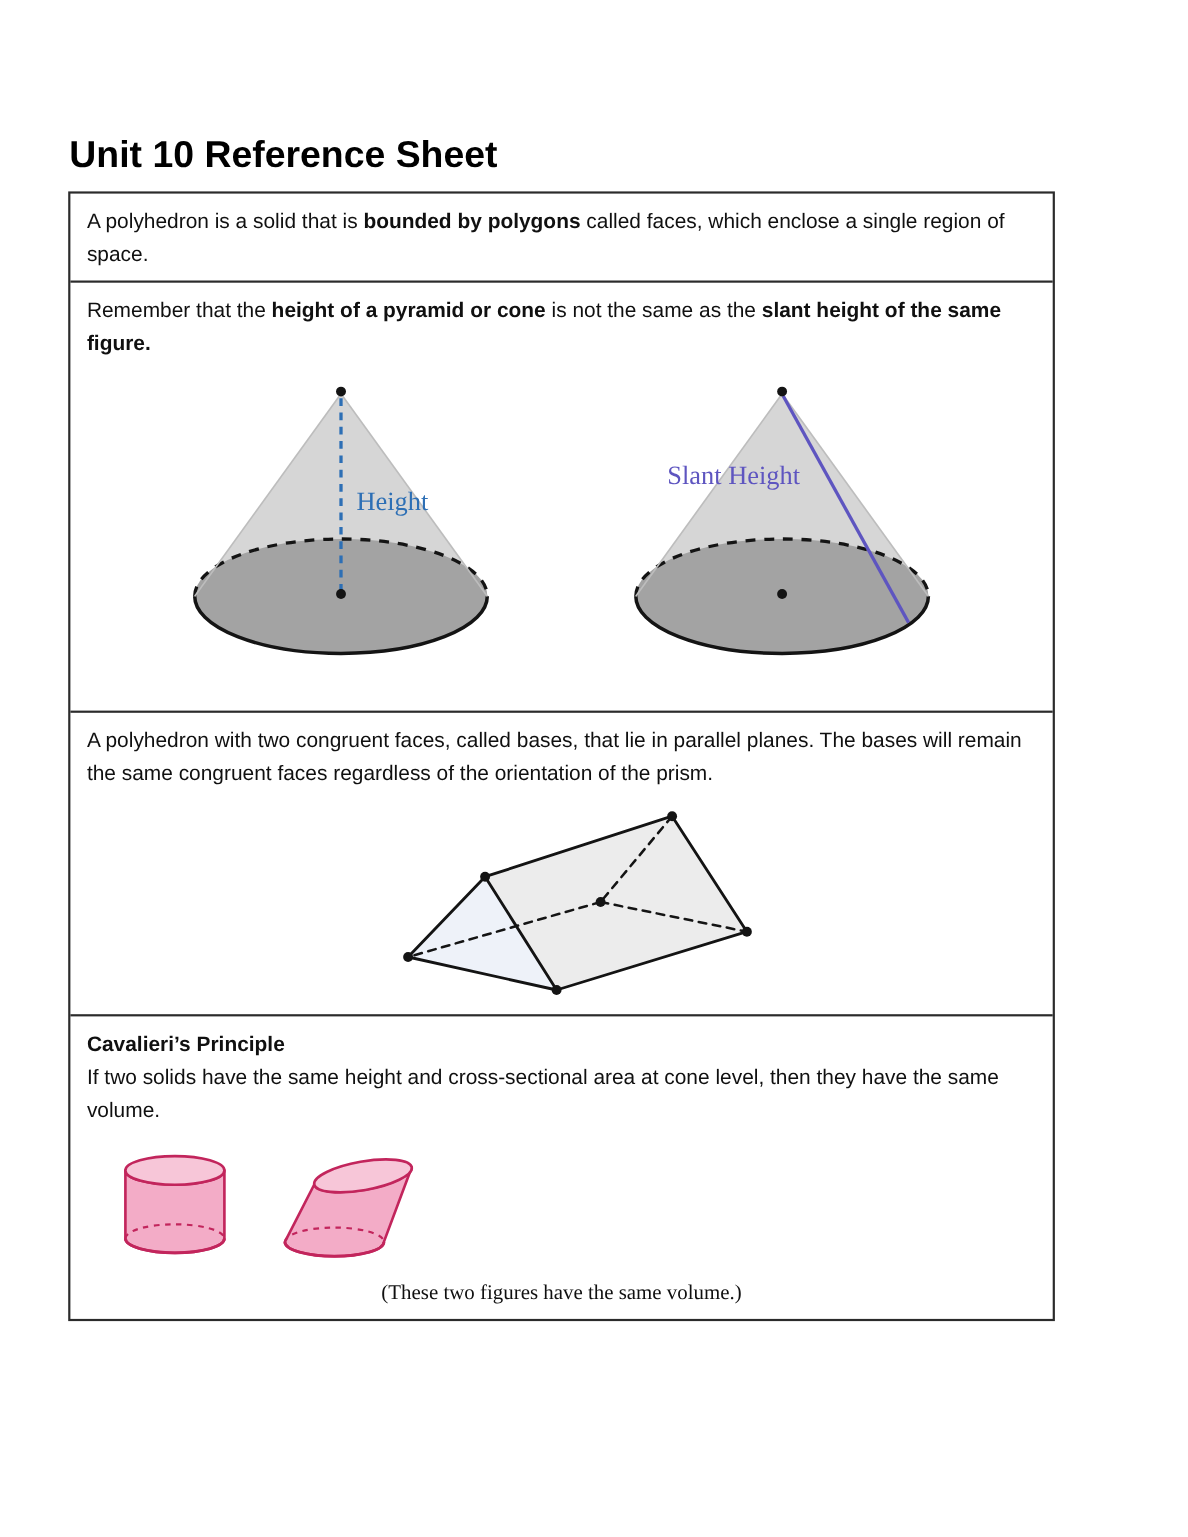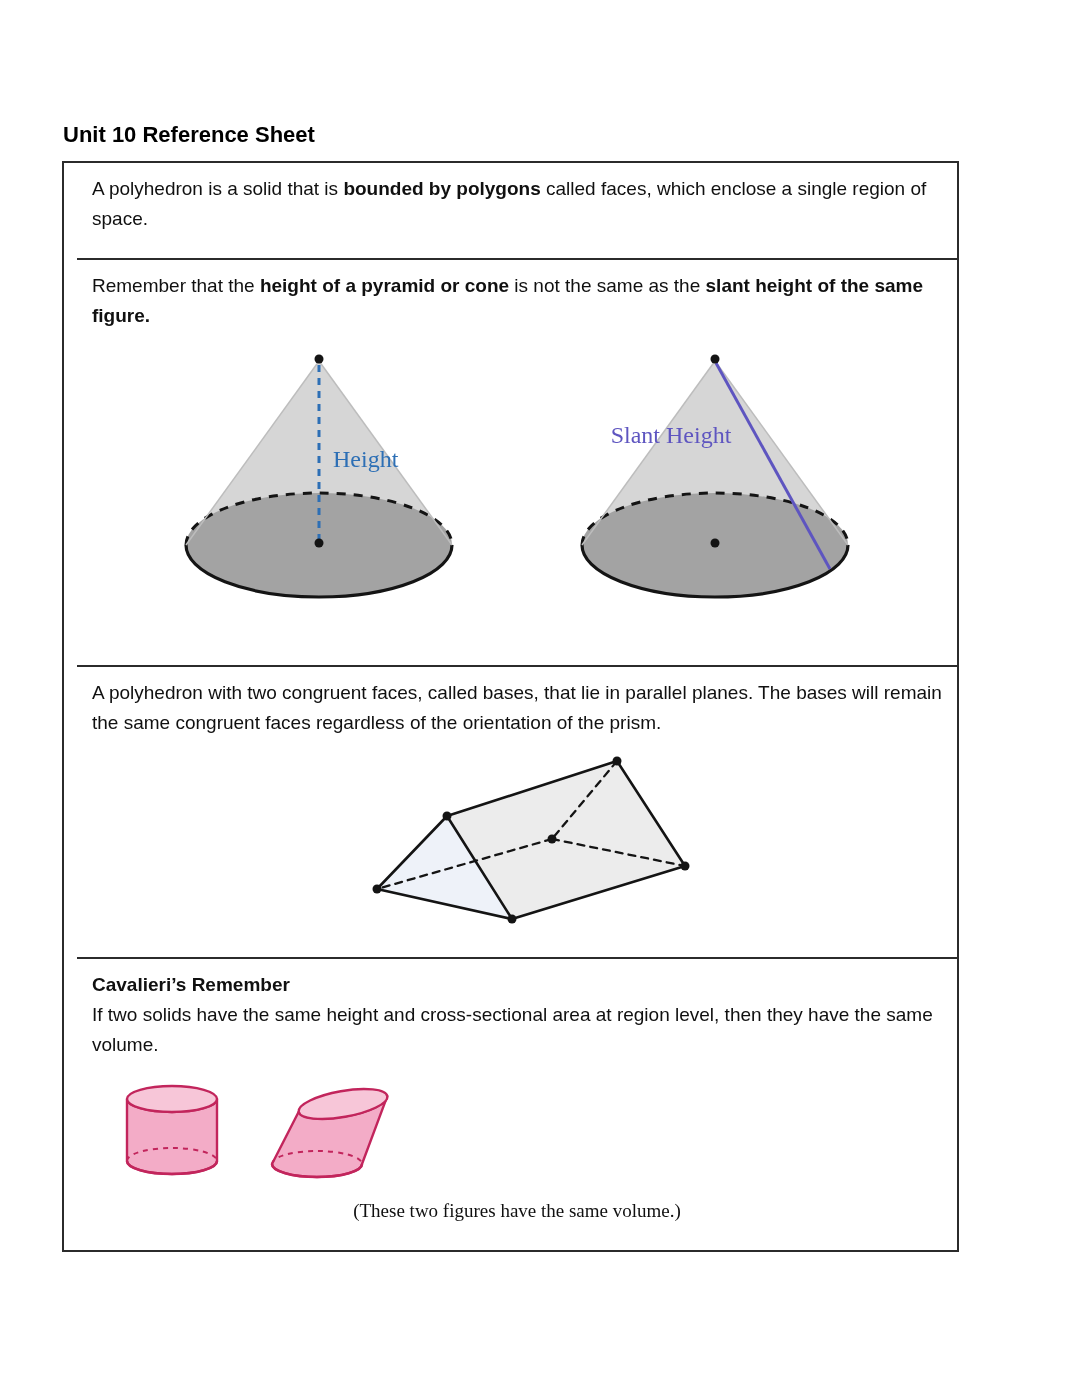--- a/index.html
+++ b/index.html
@@ -13,24 +13,24 @@
   }
   *{ box-sizing:border-box; }
   html,body{ margin:0; padding:0; }
   body{
     width:1080px; height:1397px; background:#ffffff;
     font-family:"Liberation Sans", sans-serif; color:#111;
     position:relative; overflow:hidden;
   }
   .sheet{ position:absolute; left:62px; top:122px; width:897px; }
   h1.title{
-    font-size:22px; font-weight:700; margin:0 0 13px 1px; color:#000;
+    font-size:34px; font-weight:700; margin:0 0 13px 1px; color:#000;
   }
   .ref-table{ border:2px solid var(--border); background:#fff; }
-  .row{ border-bottom:2px solid var(--border); padding:11px 15px 24px;margin-left:13px; }
+  .row{ border-bottom:2px solid var(--border); padding:11px 15px 8px; }
   .row:last-child{ border-bottom:none; }
   .row p{ margin:0; font-size:19px; line-height:1.58; color:#101010; }
   .center{ text-align:center;font-family:Liberation Serif, serif; }
   .fig{ display:block; margin:8px auto 2px; }
   .cones{ display:flex; justify-content:space-evenly; align-items:flex-start; margin:14px 0 28px; }
   .cyl-wrap{ margin:14px 0 0; }
   .caption{ margin-top:8px; }
 
   
   .cone-body{ fill:#d6d6d6; }
@@ -126,22 +126,22 @@
           <circle class="vdot" cx="55" cy="143" r="4.5"></circle>
           <circle class="vdot" cx="190" cy="173" r="4.5"></circle>
           <circle class="vdot" cx="295" cy="15" r="4.5"></circle>
           <circle class="vdot" cx="230" cy="93" r="4.5"></circle>
           <circle class="vdot" cx="363" cy="120" r="4.5"></circle>
         </g>
       </svg>
     </section>
 
     <section class="row">
-      <p><strong>Cavalieri’s Remember</strong></p>
-      <p>If two solids have the same height and cross-sectional area at region level, then they have the same volume.</p>
+      <p><strong>Cavalieri’s Principle</strong></p>
+      <p>If two solids have the same height and cross-sectional area at cone level, then they have the same volume.</p>
 
       <svg class="fig cyl-wrap" width="320" height="122" viewBox="0 0 320 122">
 
         <g>
           <path class="cyl-body" d="M35,25 L35,87 A45,13 0 0 0 125,87 L125,25 A45,13 0 0 1 35,25 Z"></path>
           <path class="cyl-dash" d="M35,87 A45,13 0 0 1 125,87"></path>
           <path class="cyl-front" d="M35,87 A45,13 0 0 0 125,87"></path>
           <ellipse class="cyl-top" cx="80" cy="25" rx="45" ry="13"></ellipse>
         </g>
 

